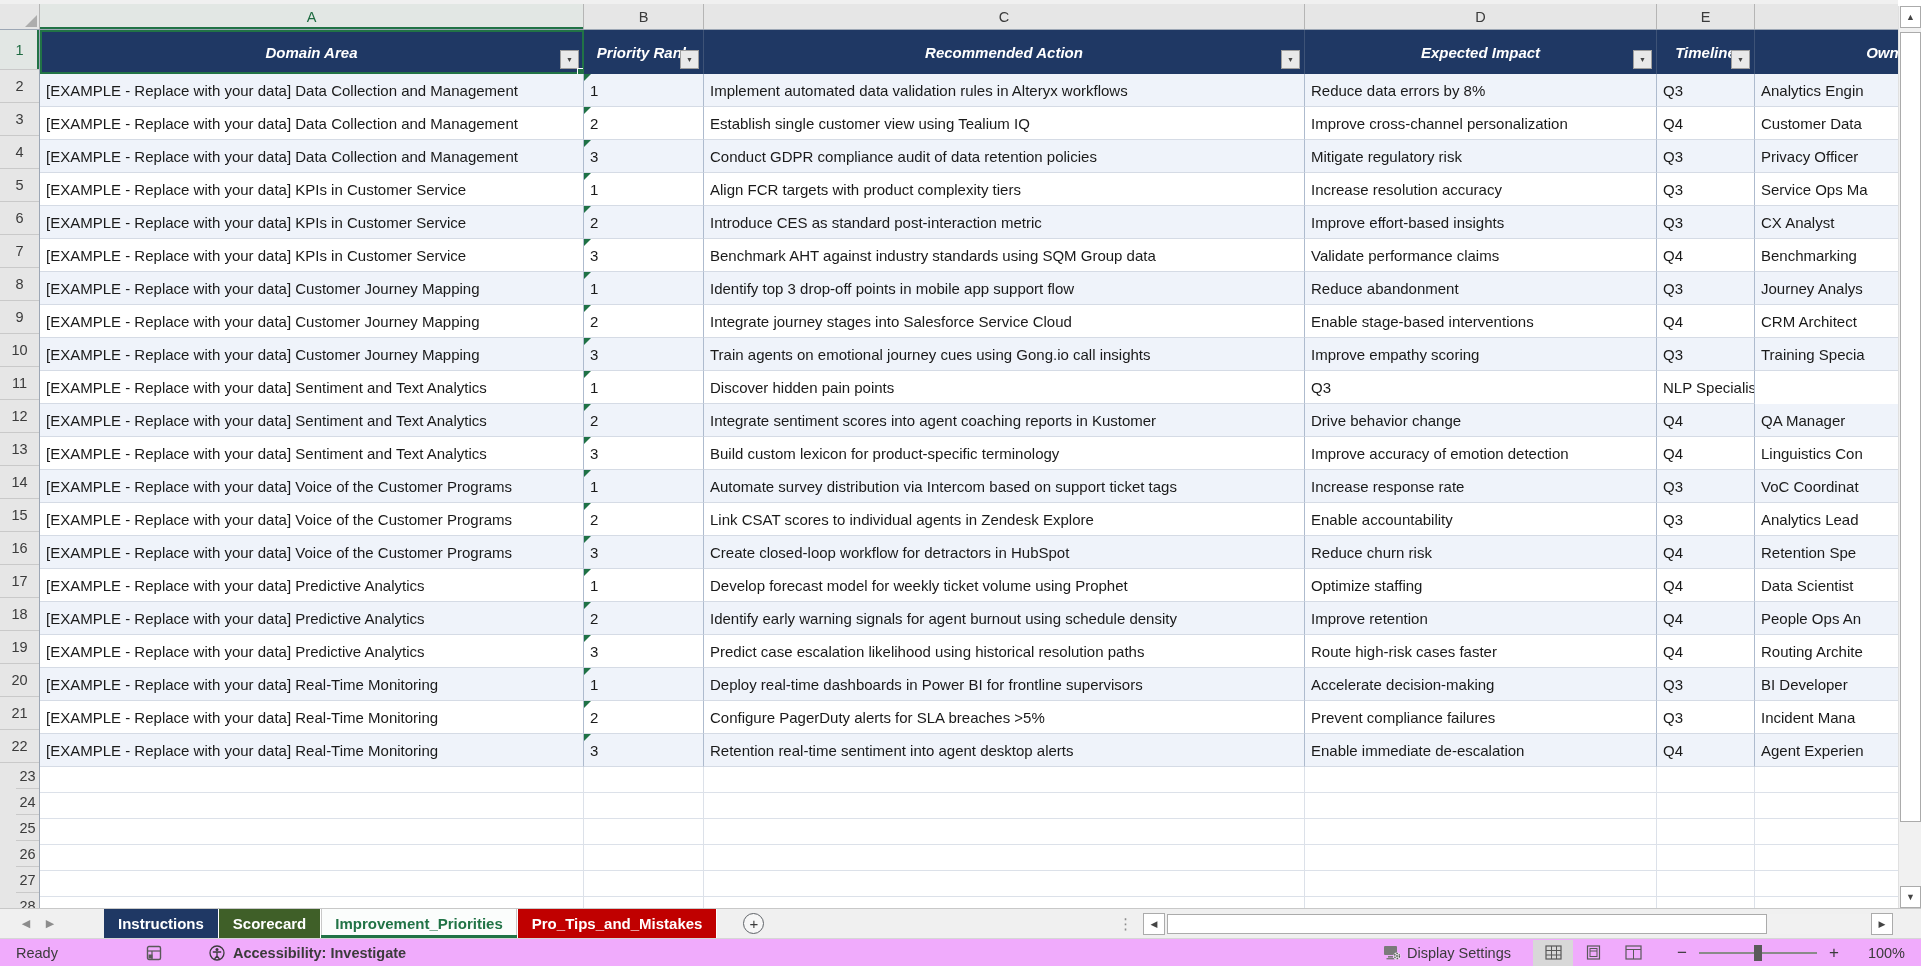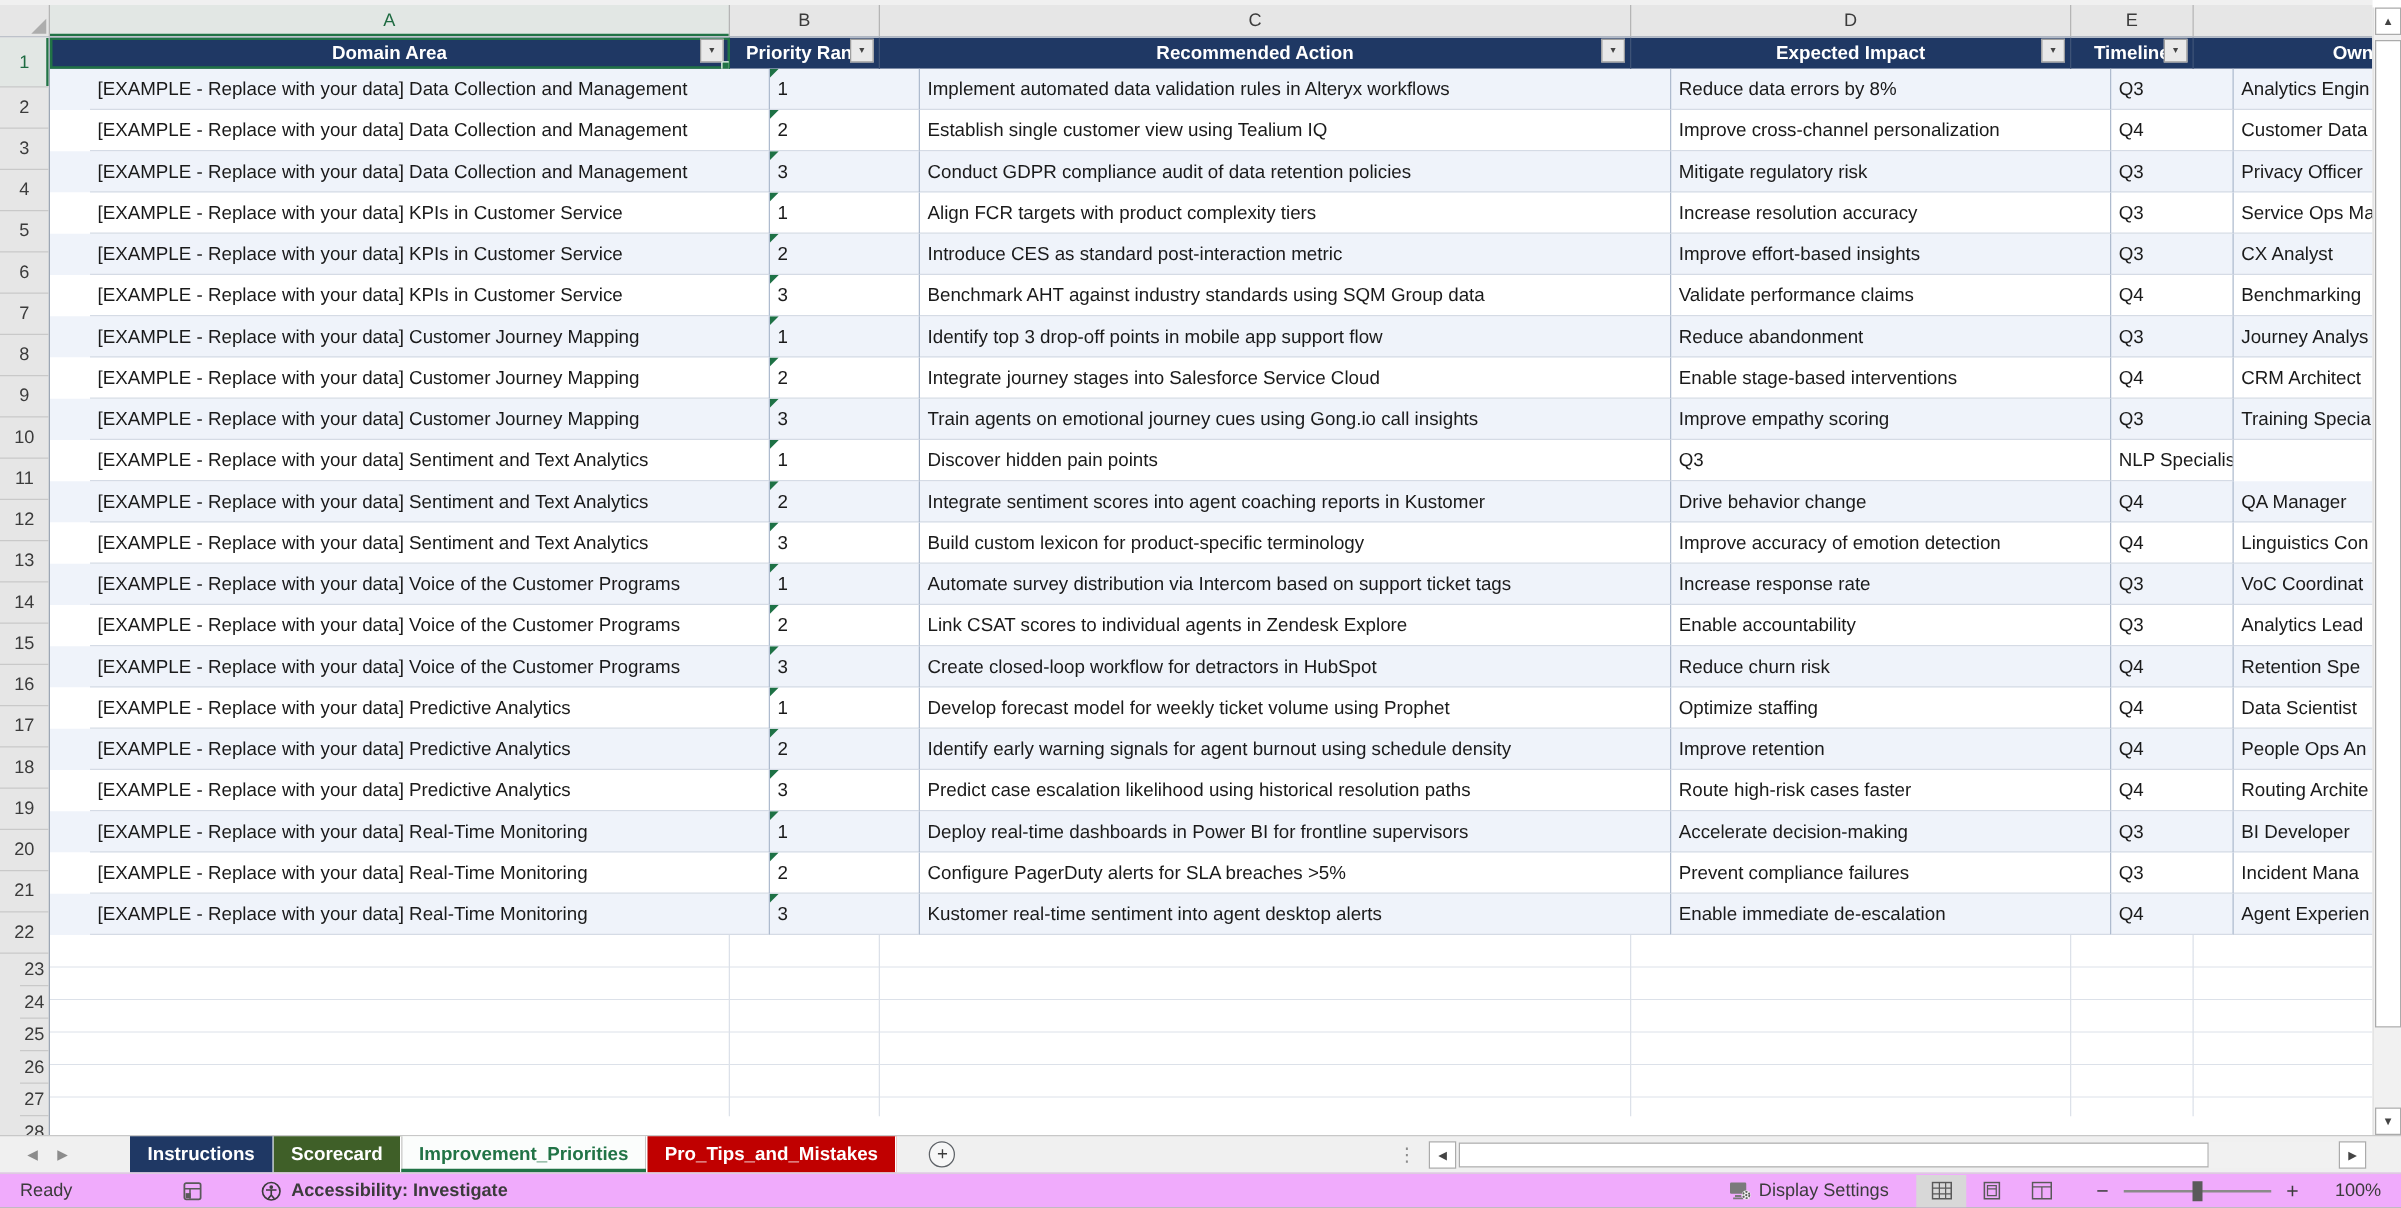--- a/index.html
+++ b/index.html
@@ -27,30 +27,30 @@
   
   .rownums { position:absolute; top:30px; left:0; width:40px; height:878px; background:#E6E6E6;
     border-right:1px solid #9DA7B5; overflow:hidden; }
   .rownum { display:flex; align-items:center; justify-content:center; font-size:14.5px; color:#3B3B3B;
     height:33px; border-bottom:1px solid #C9C9C9; }
   .rownum:first-child { height:40px; color:#1E6B41; box-shadow: inset -2px 0 0 #217346; background:#E2E7E4; }
   .rownum:nth-child(n+23){ height:26px;margin-left:16px; }
   
   .grid { position:absolute; top:30px; left:40px; width:1858px; height:878px; overflow:hidden; background:#fff; }
   .hrow, .trow { display:grid; grid-template-columns: 544px 120px 601px 352px 98px 270px; }
-  .hrow { height:25px; background:#1F3864; }
+  .hrow { height:44px; background:#1F3864;font-style:italic; }
   .hcell { position:relative; display:flex; align-items:center; justify-content:center;
     color:#FFFFFF; font-weight:bold; font-size:15px; border-right:1px solid #3E5377; white-space:nowrap; overflow:hidden; }
   .hcell.selA { outline:2px solid #217346; outline-offset:-2px; }
   .fill-handle { position:absolute; right:-1px; bottom:-1px; width:7px; height:7px;
     background:#217346; border:1px solid #FFFFFF; z-index:5; }
   .filter { position:absolute; right:4px; bottom:5px; width:19px; height:19px; background:#E9E9E9;
     border:1px solid #9E9E9E; display:flex; align-items:center; justify-content:center; }
   .fchev { font-size:7px; color:#444; line-height:1; }
-  .trow { height:33px; background:#FFFFFF;padding-left:32px; }
+  .trow { height:33px; background:#FFFFFF; }
   .trow.even { background:#EFF3FA; }
   .cell { position:relative; display:flex; align-items:center; padding-left:6px; font-size:15px;
     border-right:1px solid #AEBBCE; border-bottom:1px solid #D5DBE5; white-space:nowrap; overflow:hidden; }
   .err-tri { position:absolute; left:0; top:0; width:0; height:0;
     border-top:7px solid #1E7145; border-right:7px solid transparent; }
   
   .empty-rows { height:145px; width:1858px;
     background-image:
       linear-gradient(#DCE1E9,#DCE1E9), linear-gradient(#DCE1E9,#DCE1E9),
       linear-gradient(#DCE1E9,#DCE1E9), linear-gradient(#DCE1E9,#DCE1E9),
@@ -671,21 +671,21 @@
 
   <div class="trow even">
     <div class="cell">
             <span>[EXAMPLE - Replace with your data] Real-Time Monitoring</span>
           </div>
     <div class="cell">
             <span class="err-tri"></span>
             <span>3</span>
           </div>
     <div class="cell">
-            <span>Kustomer real-time sentiment into agent desktop alerts</span>
+            <span>Retention real-time sentiment into agent desktop alerts</span>
           </div>
     <div class="cell">
             <span>Enable immediate de-escalation</span>
           </div>
     <div class="cell">
             <span>Q4</span>
           </div>
     <div class="cell">
             <span>Agent Experien</span>
           </div>

